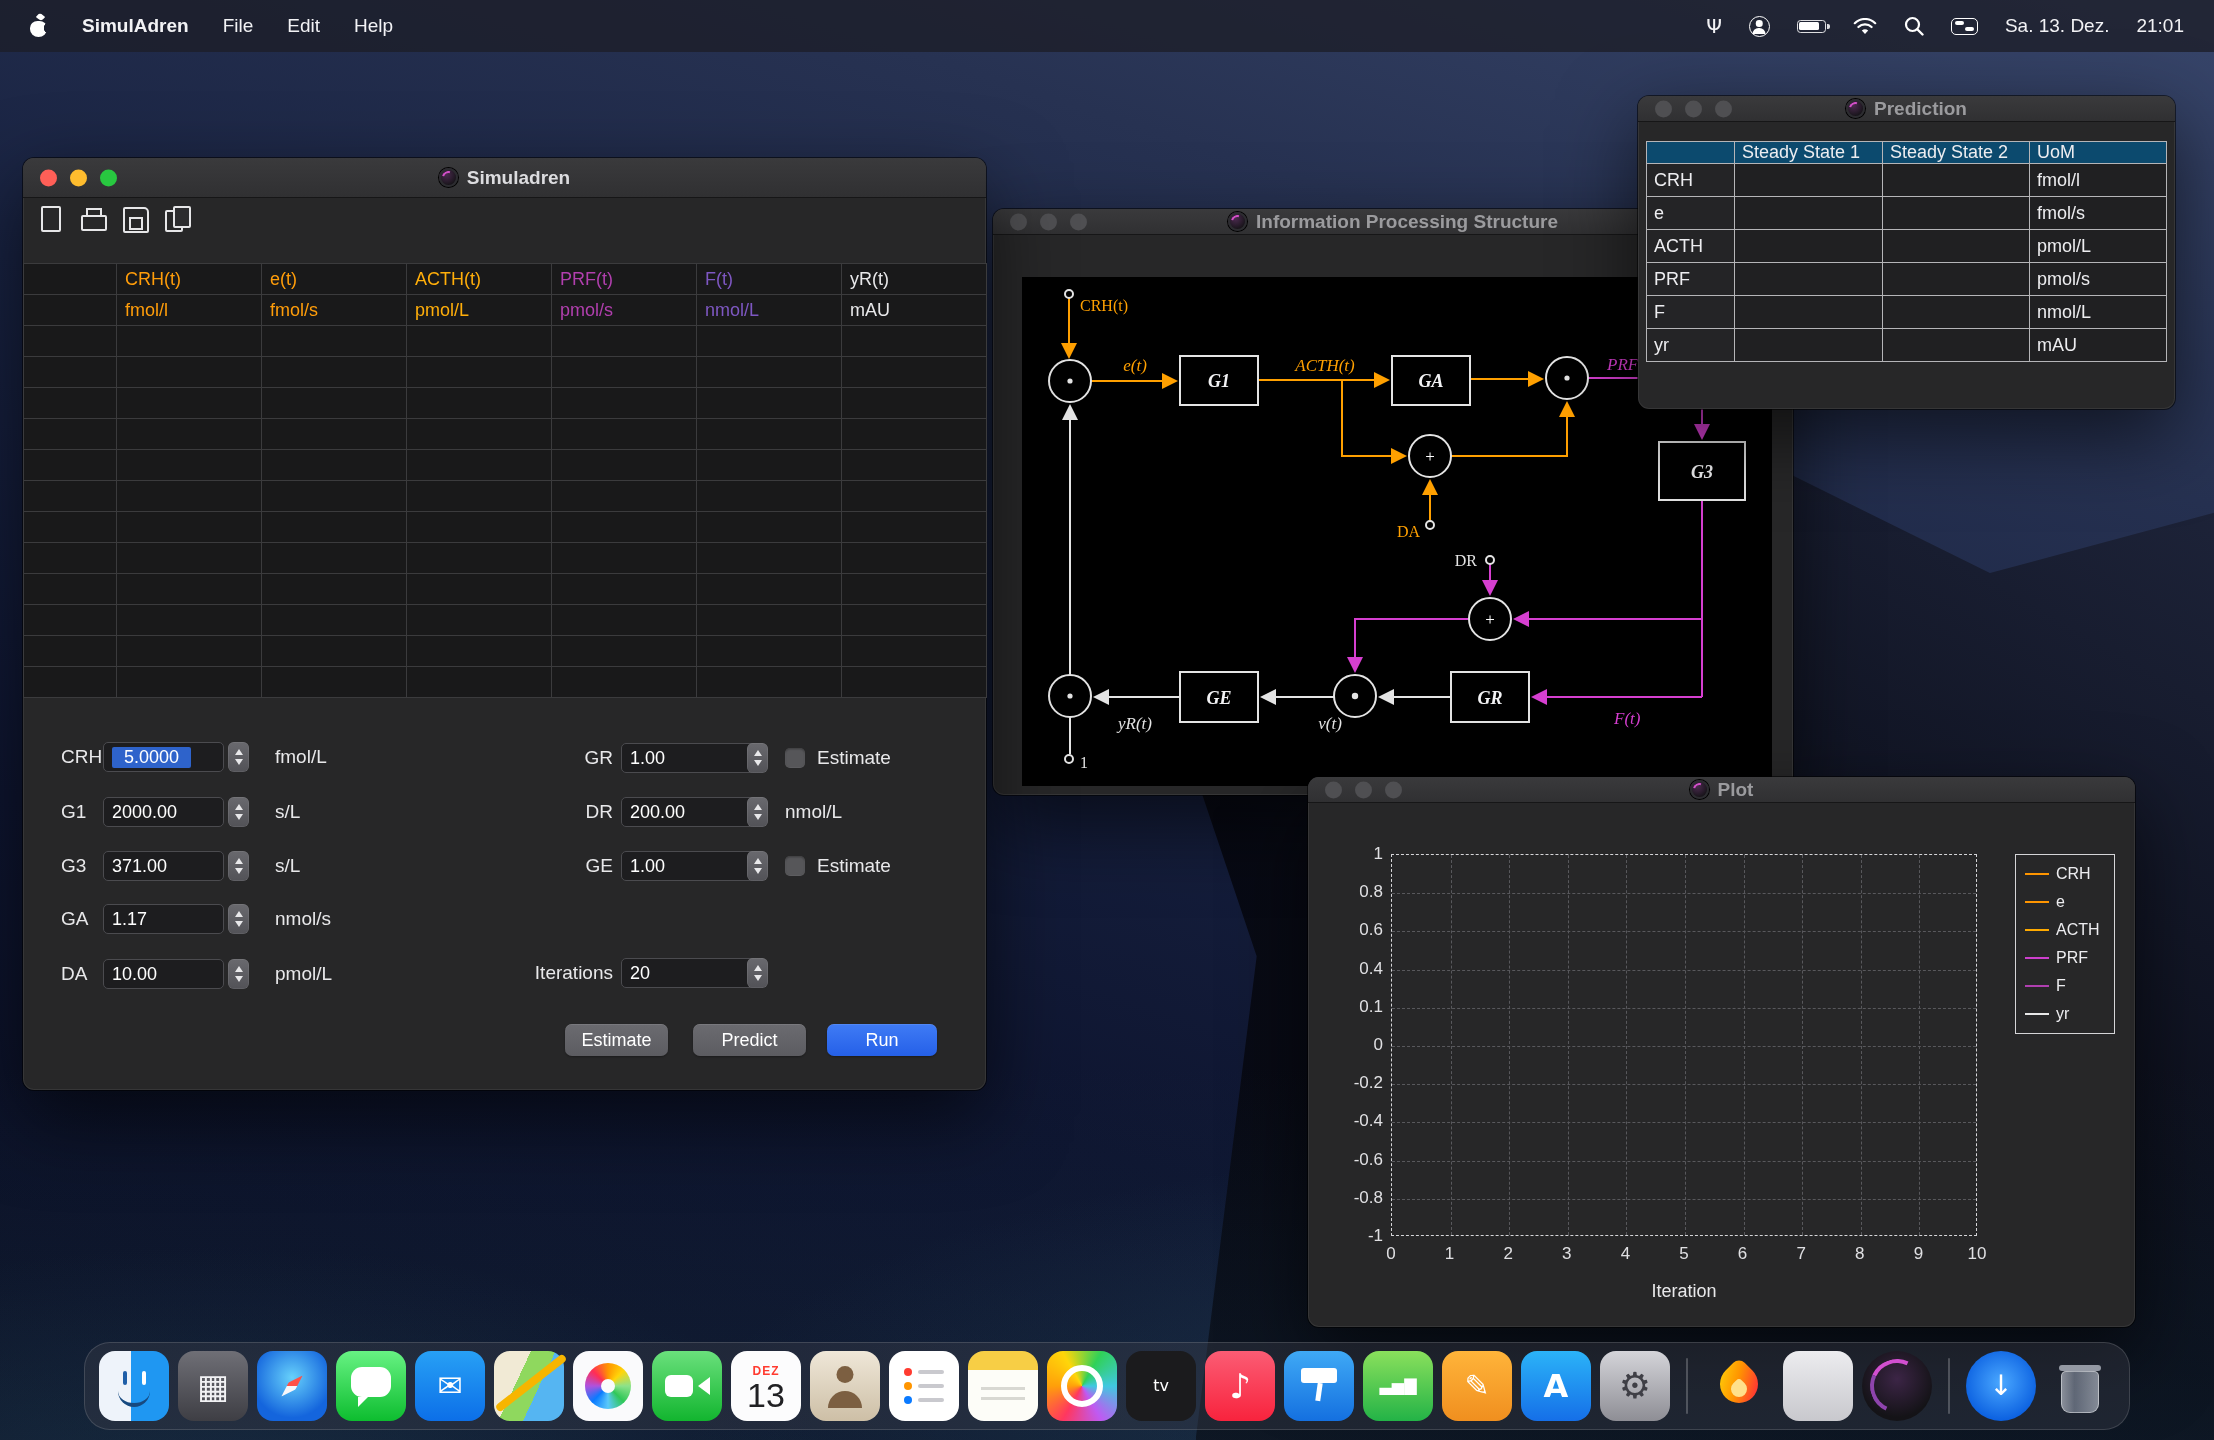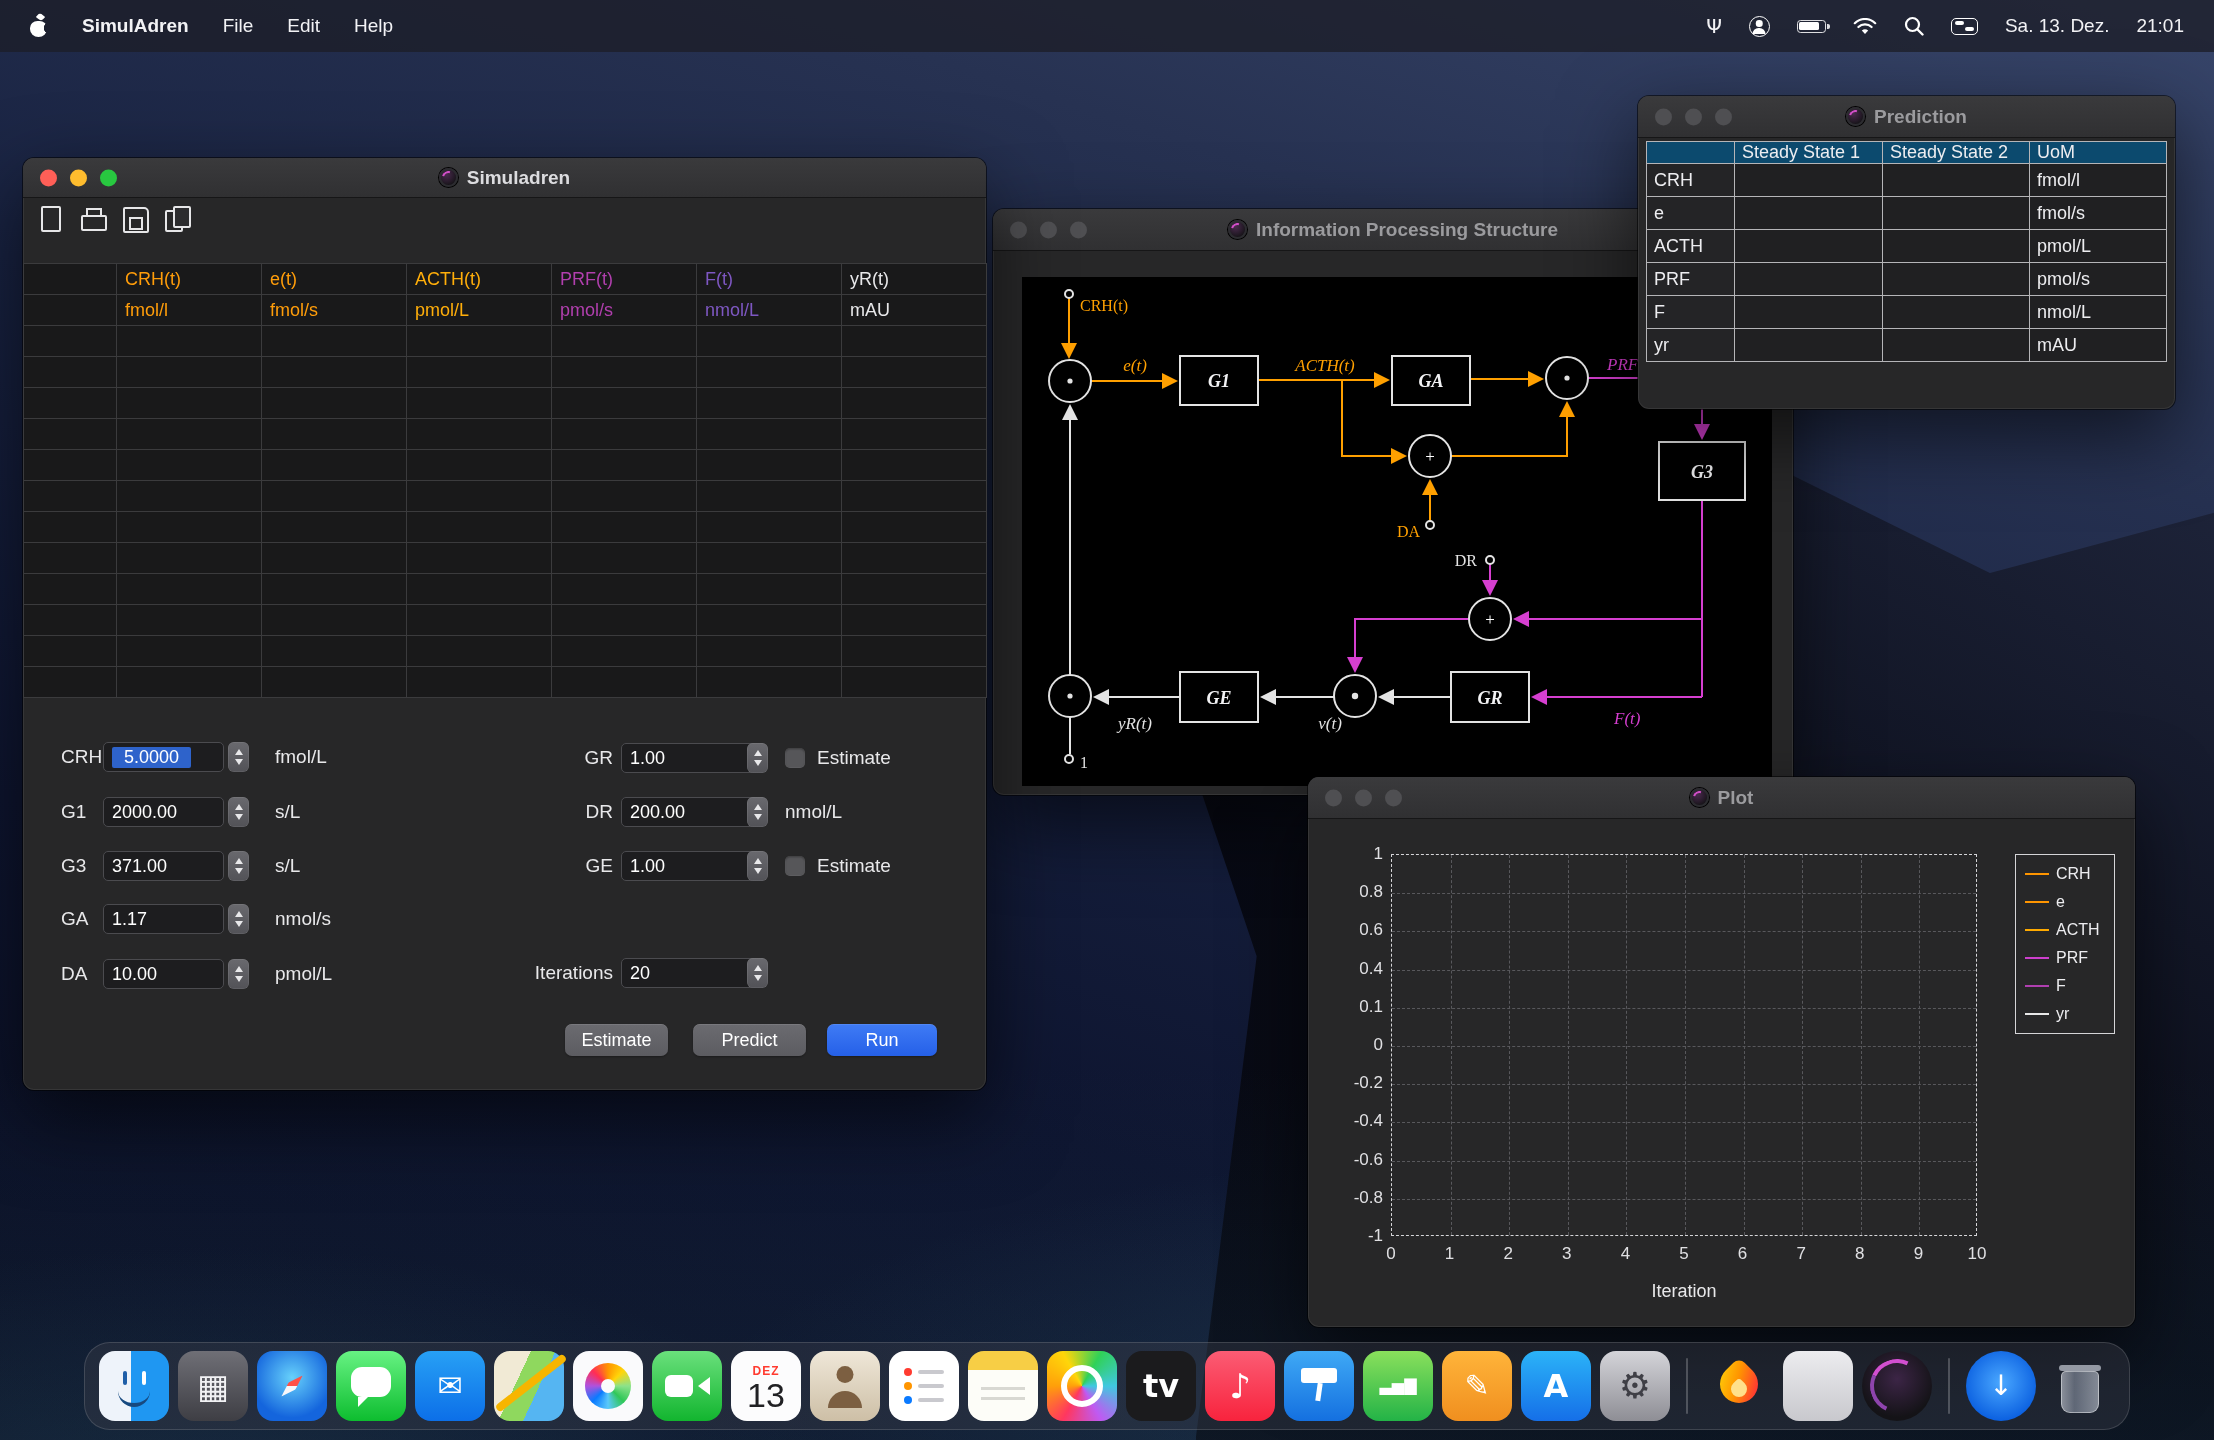--- a/index.html
+++ b/index.html
@@ -34,21 +34,21 @@
 .battery{width:29px;height:13px;border:1.5px solid rgba(255,255,255,.85);border-radius:3.5px;position:relative;display:inline-block}
 .battery::before{content:'';position:absolute;left:1.5px;top:1.5px;bottom:1.5px;width:20px;background:#fff;border-radius:1.5px}
 .battery::after{content:'';position:absolute;right:-5px;top:3px;width:3px;height:5.5px;background:rgba(255,255,255,.85);border-radius:0 2px 2px 0}
 .cc{width:27px;height:17px;border:1.6px solid #fff;border-radius:5px;position:relative;display:inline-block}
 .cc::before{content:'';position:absolute;left:3px;top:2.5px;width:9px;height:4px;border-radius:2px;background:#fff}
 .cc::after{content:'';position:absolute;right:3px;bottom:2.5px;width:9px;height:4px;border-radius:2px;background:#fff}
 
 
 .window{position:absolute;border-radius:11px;background:#272728;
   box-shadow:0 28px 80px rgba(0,0,0,.6),0 0 0 1px rgba(0,0,0,.55),inset 0 0 0 1px rgba(255,255,255,.07)}
-.titlebar{height:42px;display:flex;align-items:center;position:relative;
+.titlebar{height:26px;display:flex;align-items:center;position:relative;
   background:linear-gradient(#3a3a3c,#303032);border-radius:11px 11px 0 0;border-bottom:1px solid #161617}
 .lights{position:absolute;left:17px;top:50%;transform:translateY(-50%);display:flex;gap:13px}
 .light{width:17px;height:17px;border-radius:50%}
 .light.red{background:#ff5f57}.light.yellow{background:#febc2e}.light.green{background:#28c840}
 .inactive .light{background:#4f4f52}
 .title{margin:0 auto;display:flex;align-items:center;gap:9px;font-size:19px;font-weight:600;color:#dcdcdf}
 .inactive .title{color:#9b9b9e}
 .app-badge{width:19px;height:19px;border-radius:50%;position:relative;flex:none;
   background:radial-gradient(circle at 40% 35%,#4a2a4e,#121214 70%);
   box-shadow:inset 0 0 0 2px #2c2c30,0 0 0 1px #000}
@@ -729,21 +729,21 @@
     <div class="dock-icon di-facetime"></div>
     <div class="dock-icon di-calendar">
       <div class="cal-month">DEZ</div>
       <div class="cal-day">13</div>
     </div>
     <div class="dock-icon di-contacts"></div>
     <div class="dock-icon di-reminders"></div>
     <div class="dock-icon di-notes"></div>
     <div class="dock-icon di-clips"></div>
     <div class="dock-icon di-appletv">
-      <span class="glyph" style="color: rgb(255, 255, 255); font-size: 32px; font-weight: 700;">tv</span>
+      <span class="glyph" style="color: rgb(255, 255, 255); font-size: 16px; font-weight: 400;">tv</span>
     </div>
     <div class="dock-icon di-music">
       <span class="glyph" style="color: rgb(255, 255, 255); font-size: 34px;">♪</span>
     </div>
     <div class="dock-icon di-keynote"></div>
     <div class="dock-icon di-numbers">
       <span class="glyph" style="color: rgb(255, 255, 255); font-size: 16px;">▃▅▇</span>
     </div>
     <div class="dock-icon di-pages">
       <span class="glyph" style="color: rgb(255, 255, 255); font-size: 30px;">✎</span>

